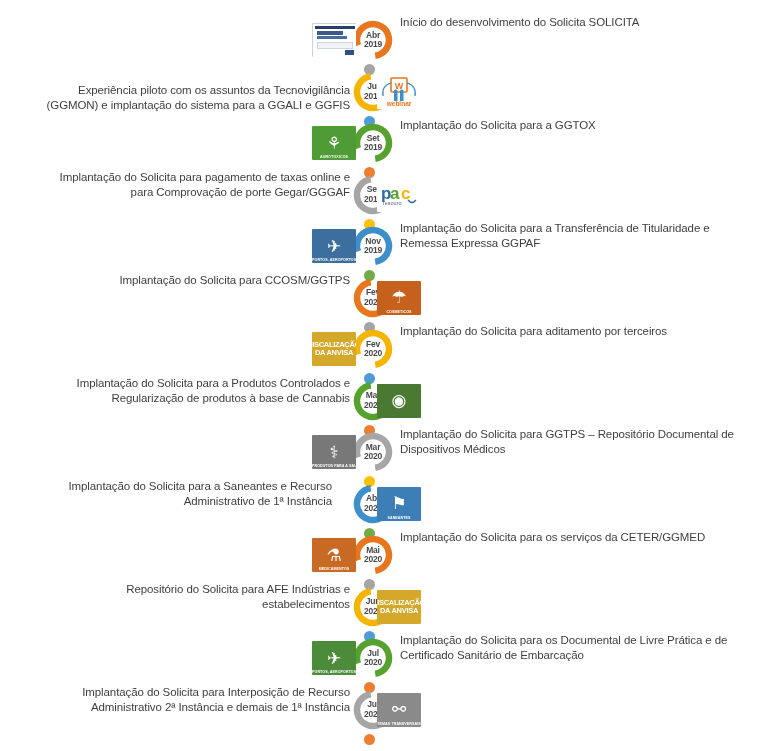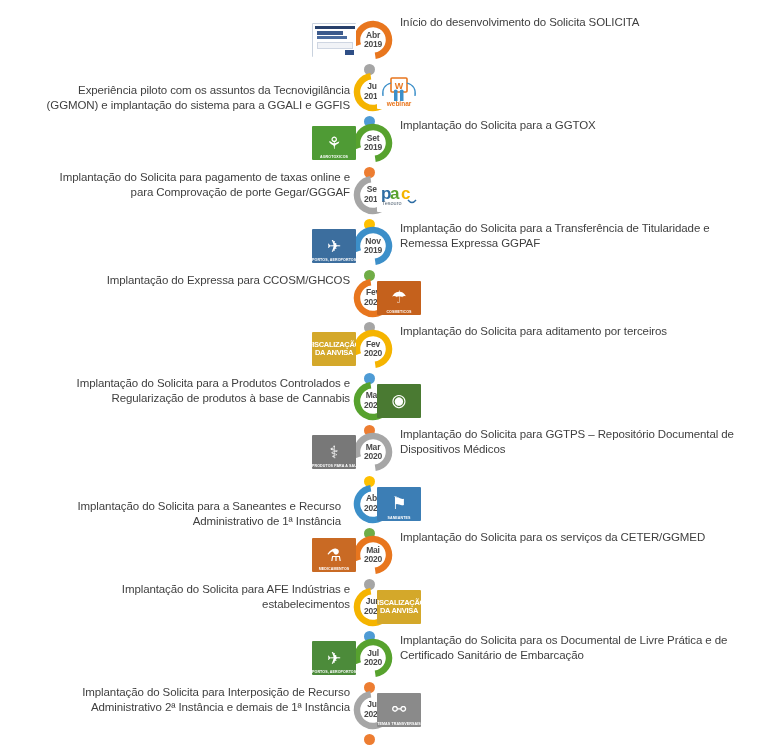--- a/index.html
+++ b/index.html
@@ -197,21 +197,21 @@
         <span>2019</span>
       </div>
     </div>
     <div class="thumb l" style="top: 229px;">
       <div class="thumb-inner" style="background:#3C6E9E">
         <span class="glyph">✈</span>
         <span class="tlabel">portos, aeroportos e fronteiras</span>
       </div>
     </div>
     <div class="dot" style="top: 270px; background: rgb(112, 173, 71);"></div>
-    <div class="label left" style="top: 272.5px; right: 425px; width: 310px;">Implantação do Expressa para CCOSM/GHCOS</div>
+    <div class="label left" style="top: 272.5px; right: 425px; width: 310px;">Implantação do Solicita para CCOSM/GGTPS</div>
     <div class="ring" style="top: 276.5px;">
       <svg width="42" height="42" viewBox="0 0 42 42">
         <path d="M 36.04 15.53 A 16 16 0 1 1 18.77 5.16" fill="none" stroke="#E8761E" stroke-width="6.5" stroke-linecap="butt"></path>
       </svg>
       <div class="dt">
         <span>Fev</span>
         <span>2020</span>
       </div>
     </div>
     <div class="thumb r" style="top: 280.5px;">
@@ -263,21 +263,21 @@
         <span>2020</span>
       </div>
     </div>
     <div class="thumb l" style="top: 435px;">
       <div class="thumb-inner" style="background:#787878">
         <span class="glyph">⚕</span>
         <span class="tlabel">produtos para a saúde</span>
       </div>
     </div>
     <div class="dot" style="top: 476px; background: rgb(255, 192, 0);"></div>
-    <div class="label left" style="top: 478.5px; right: 434px; width: 310px; margin-top: 20px;">Implantação do Solicita para a Saneantes  e Recurso Administrativo de 1ª Instância</div>
+    <div class="label left" style="top: 478.5px; right: 443px; width: 310px;">Implantação do Solicita para a Saneantes  e Recurso Administrativo de 1ª Instância</div>
     <div class="ring" style="top: 482.5px;">
       <svg width="42" height="42" viewBox="0 0 42 42">
         <path d="M 36.04 15.53 A 16 16 0 1 1 18.77 5.16" fill="none" stroke="#3C8FC9" stroke-width="6.5" stroke-linecap="butt"></path>
       </svg>
       <div class="dt">
         <span>Abr</span>
         <span>2020</span>
       </div>
     </div>
     <div class="thumb r" style="top: 486.5px;">
@@ -297,21 +297,21 @@
         <span>2020</span>
       </div>
     </div>
     <div class="thumb l" style="top: 538px;">
       <div class="thumb-inner" style="background:#C96A24">
         <span class="glyph">⚗</span>
         <span class="tlabel">medicamentos</span>
       </div>
     </div>
     <div class="dot" style="top: 579px; background: rgb(165, 165, 165);"></div>
-    <div class="label left" style="top: 581.5px; right: 425px; width: 310px;">Implantação do Solicita para AFE Indústrias e estabelecimentos</div>
+    <div class="label left" style="top: 581.5px; right: 425px; width: 310px;">Repositório do Solicita para AFE Indústrias e estabelecimentos</div>
     <div class="ring" style="top: 585.5px;">
       <svg width="42" height="42" viewBox="0 0 42 42">
         <path d="M 36.04 15.53 A 16 16 0 1 1 18.77 5.16" fill="none" stroke="#F5B400" stroke-width="6.5" stroke-linecap="butt"></path>
       </svg>
       <div class="dt">
         <span>Jun</span>
         <span>2020</span>
       </div>
     </div>
     <div class="thumb r" style="top: 589.5px;">

